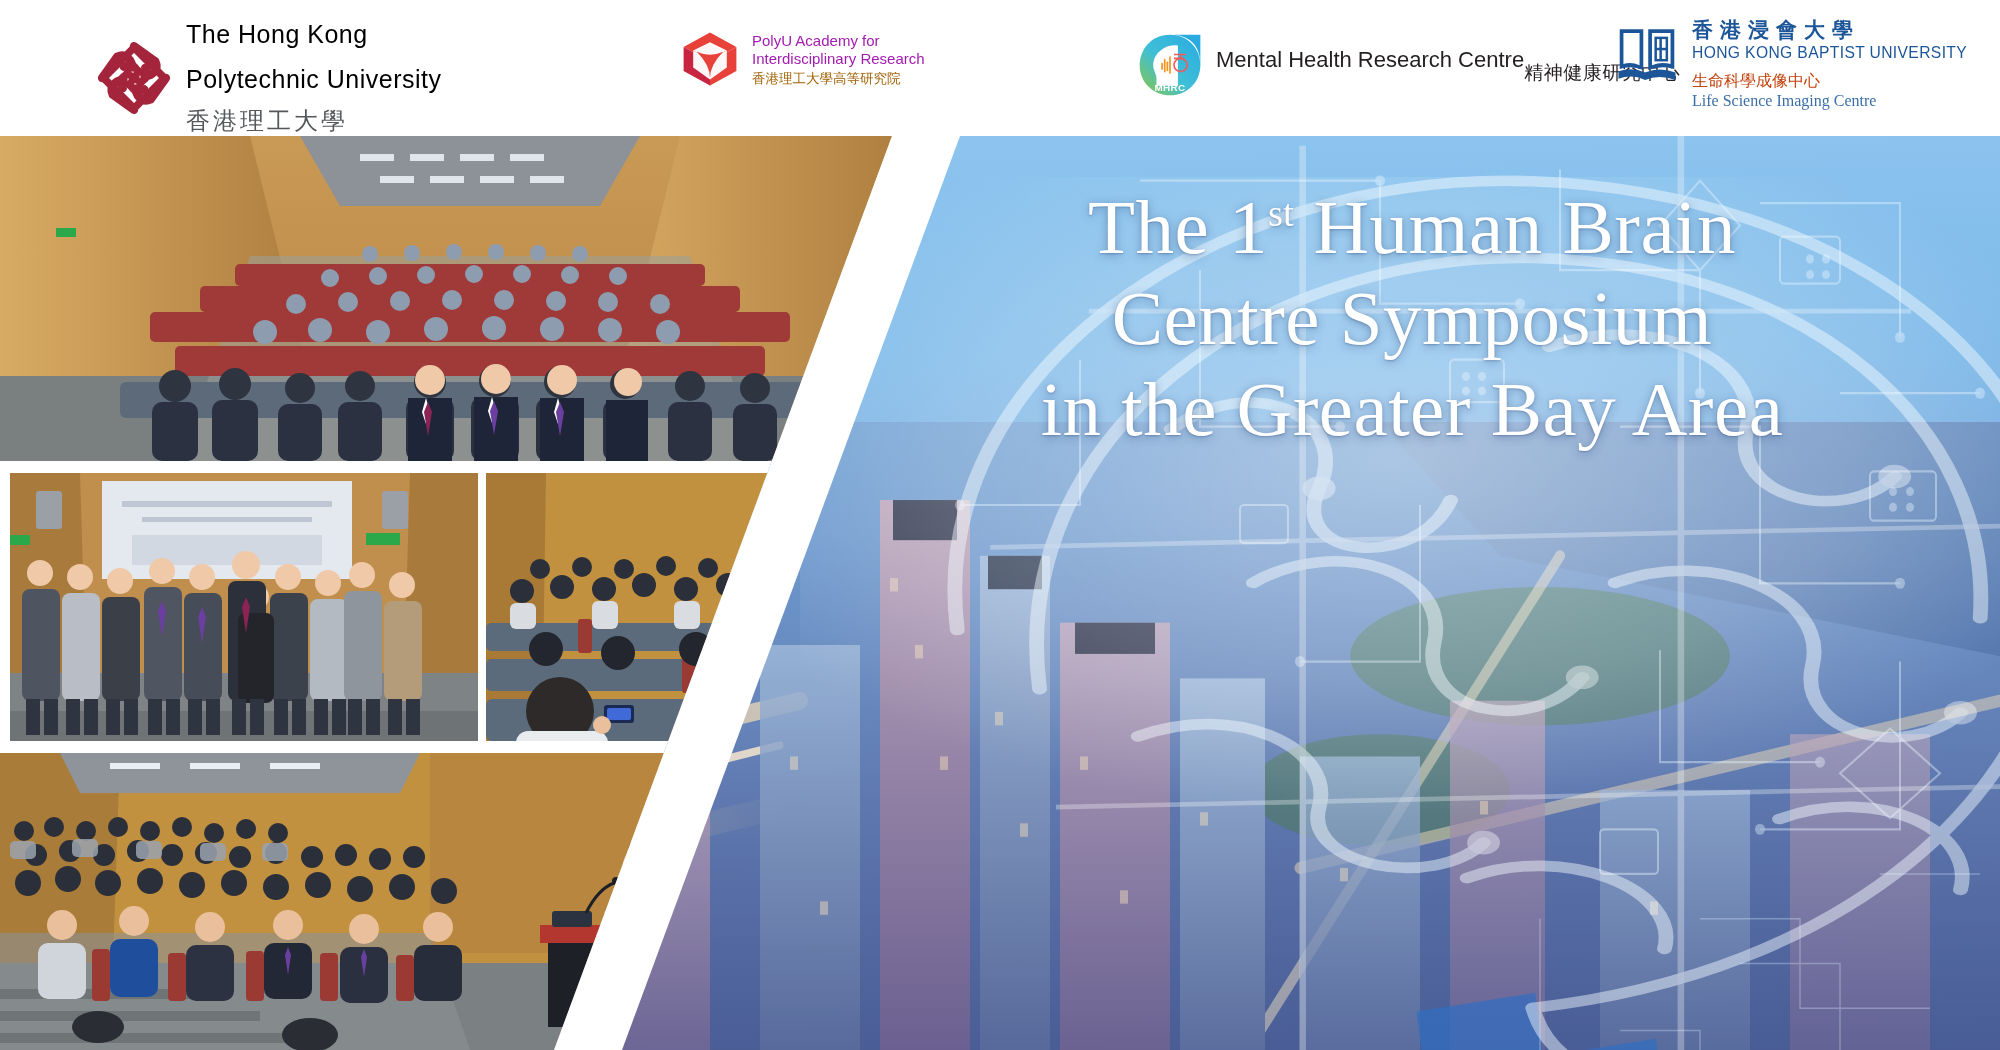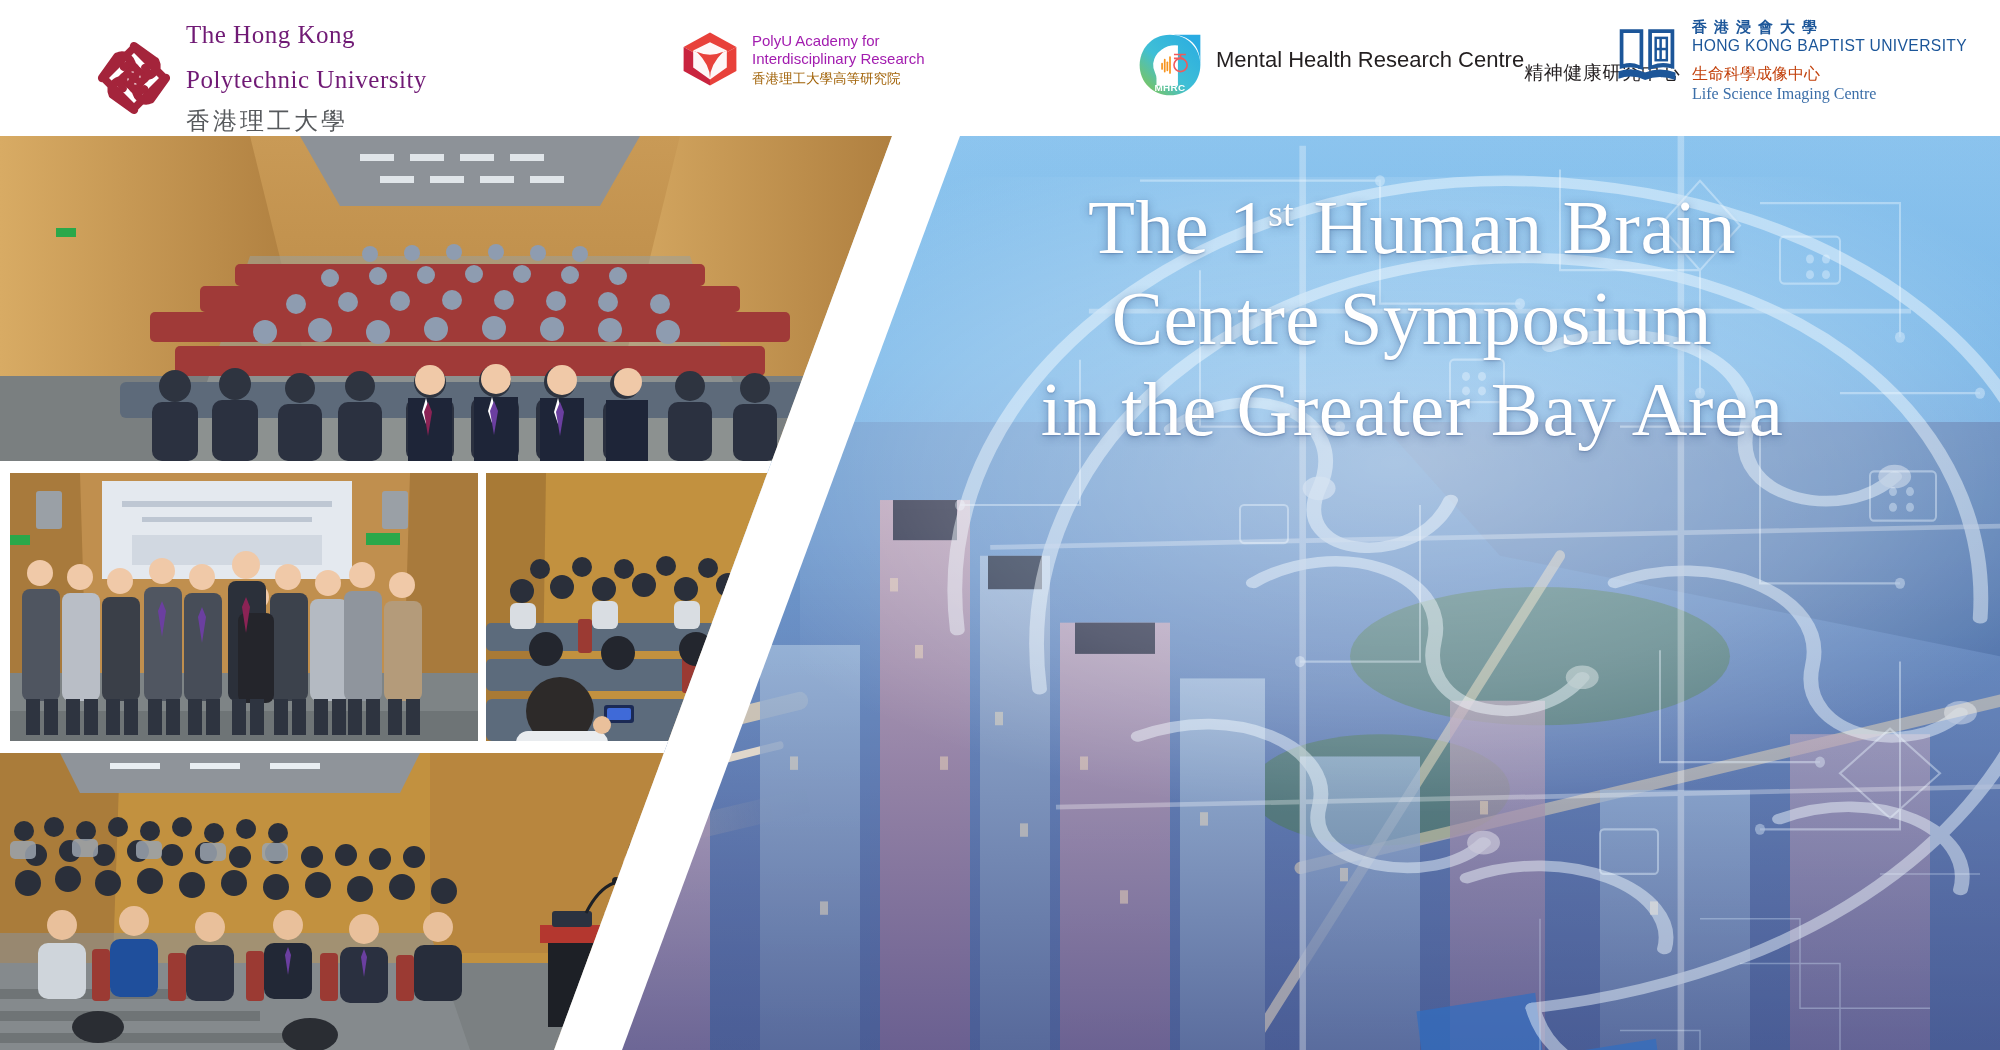--- a/index.html
+++ b/index.html
@@ -11,21 +11,21 @@
   
   .header { position:absolute; left:0; top:0; width:2000px; height:136px;
     background:#ffffff; z-index:40; }
 
   .logo { position:absolute; display:flex; align-items:center; }
 
   
   .logo-polyu { left:96px; top:22px; gap:14px; }
   .polyu-mark { width:76px; height:76px; position:relative; flex:0 0 auto; }
   .polyu-text { display:flex; flex-direction:column; line-height:1.0; }
-  .polyu-l1, .polyu-l2 { font-family:Liberation Serif, serif; color:#701a75;
+  .polyu-l1, .polyu-l2 { font-family:Liberation Sans, sans-serif; color:#000000;
     letter-spacing:0.5px; white-space:nowrap; }
   .polyu-l1 { font-size:25px; }
   .polyu-l2 { font-size:25px; margin-top:20px; }
   .polyu-cn { font-size:24px; color:#56595c; margin-top:17px; letter-spacing:3px;
     font-family:"DejaVu Sans", sans-serif; }
 
   
   .logo-pair { left:680px; top:30px; gap:12px; }
   .pair-mark { width:60px; height:58px; flex:0 0 auto; }
   .pair-text { display:flex; flex-direction:column; line-height:1.22; }
@@ -38,21 +38,21 @@
   .mhrc-mark { width:66px; height:66px; flex:0 0 auto; position:relative; }
   .mhrc-text { display:flex; flex-direction:row; line-height:1.2; }
   .mhrc-en { font-size:22px; color:#231f20; white-space:nowrap; }
   .mhrc-cn { font-size:19px; color:#231f20; margin-top:14px;
     font-family:"DejaVu Sans", sans-serif; letter-spacing:0.5px; white-space:nowrap; }
 
   
   .logo-hkbu { left:1616px; top:18px; gap:14px; align-items:flex-start; }
   .hkbu-mark { width:62px; height:60px; flex:0 0 auto; margin-top:6px; }
   .hkbu-text { display:flex; flex-direction:column; line-height:1.18; }
-  .hkbu-cn { font-size:15px; color:#1c5699; letter-spacing:7px; font-weight:bold;
+  .hkbu-cn { font-size:21px; color:#1c5699; letter-spacing:7px; font-weight:bold;
     font-family:Liberation Sans, sans-serif; white-space:nowrap; }
   .hkbu-en { font-size:17px; color:#1c5699; letter-spacing:0.4px; white-space:nowrap;
     font-family:"Liberation Sans", sans-serif; transform:scaleX(0.92); transform-origin:left center; }
   .hkbu-sub-cn { font-size:16px; color:#c2410c; margin-top:9px;
     font-family:"DejaVu Sans", sans-serif; white-space:nowrap; }
   .hkbu-sub-en { font-size:16px; color:#3b6ea8; margin-top:1px;
     font-family:"Liberation Serif", serif; white-space:nowrap; }
 
   
   .body-area { position:absolute; left:0; top:136px; width:2000px; height:1022px;

